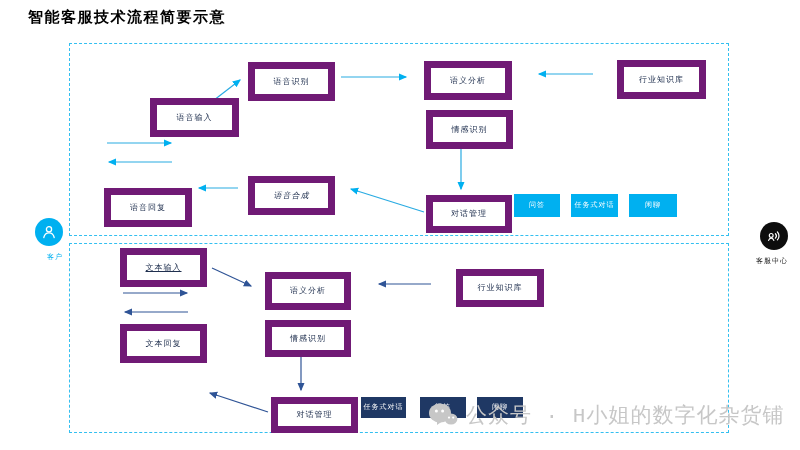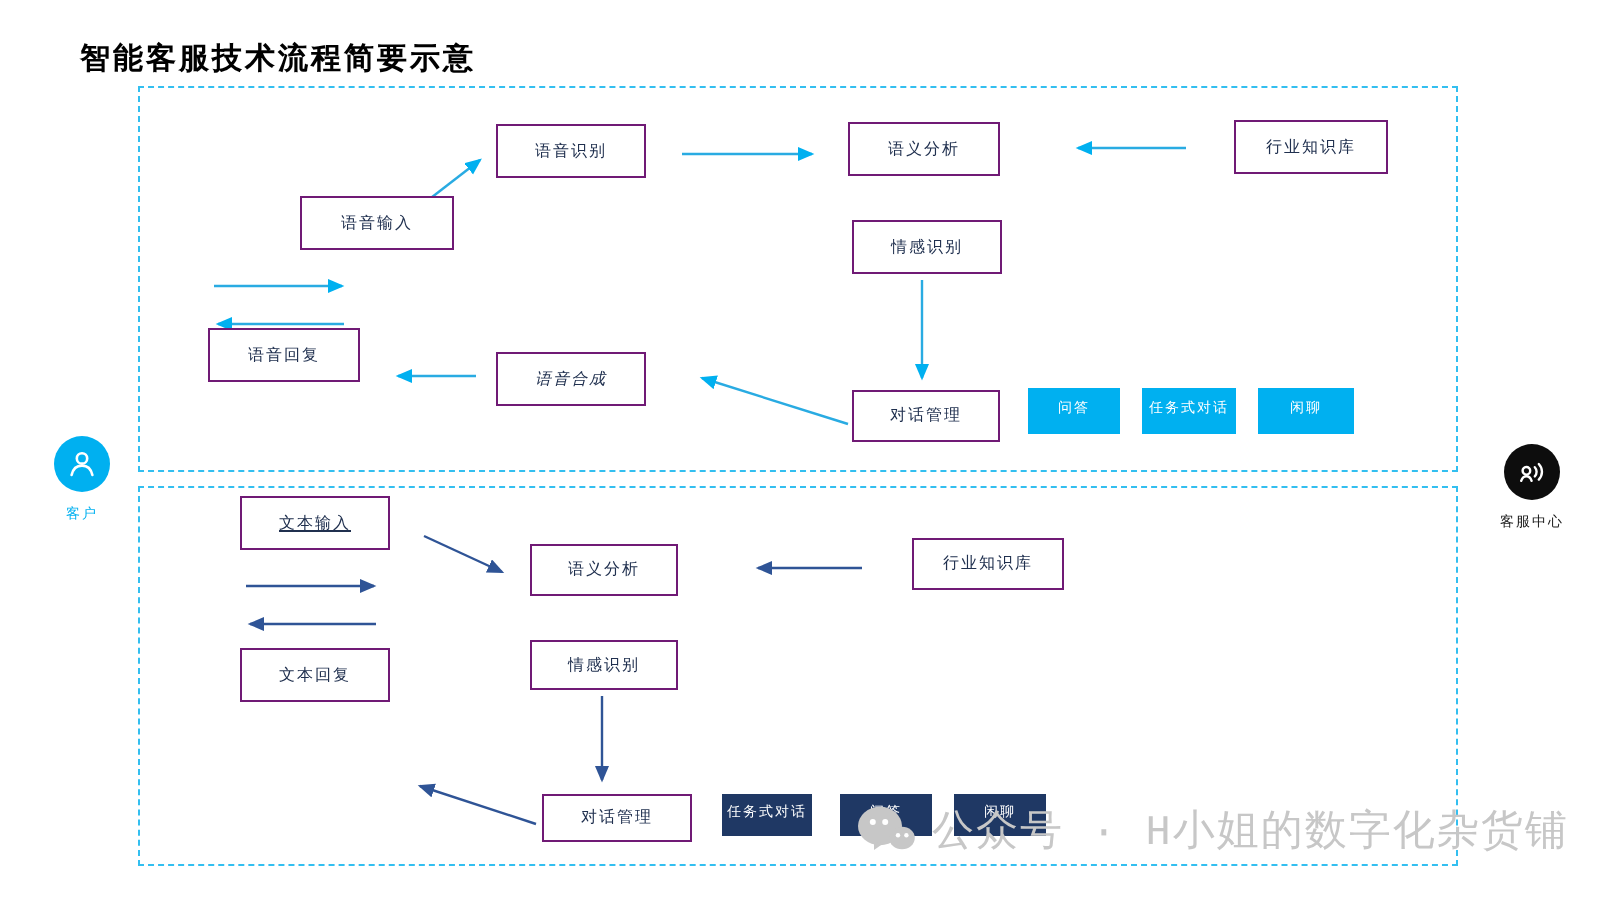--- a/index.html
+++ b/index.html
@@ -2,40 +2,40 @@
 <html><head>
 <meta charset="utf-8">
 <style>
   html,body{margin:0;padding:0;background:#fff;}
   .stage{
     position:relative;width:800px;height:450px;background:#ffffff;
     font-family:"DejaVu Serif","Liberation Serif",serif;overflow:hidden;
   }
   .title{
     position:absolute;left:28px;top:8px;font-size:15px;font-weight:700;
-    color:#000;letter-spacing:1.5px;margin:12px;
+    color:#000;letter-spacing:1.5px;margin:0;
   }
   .panel{
     position:absolute;border:1.5px dashed #33BFF0;background:transparent;
   }
   .panel.top{left:69px;top:43px;width:658px;height:191px;}
   .panel.bottom{left:69px;top:243px;width:658px;height:188px;}
   .arrows{position:absolute;left:0;top:0;width:800px;height:450px;pointer-events:none;}
   .node{
-    position:absolute;background:#fff;border:1px solid #701a75;
+    position:absolute;background:#fff;border:7px solid #701a75;
     display:flex;align-items:center;justify-content:center;
     font-size:8px;color:#20304f;letter-spacing:1px;line-height:1;
   }
   .chip{
     position:absolute;display:flex;align-items:center;justify-content:center;
     color:#fff;font-size:7px;letter-spacing:1px;line-height:1;font-family:Liberation Mono, monospace;
   }
   .chip.cyan{background:#00B0F0;}
   .chip.navy{background:#1F3864;}
-  .actor{position:absolute;width:44px;display:flex;flex-direction:column;align-items:center;}
+  .actor{position:absolute;width:44px;display:flex;flex-direction:column;align-items:flex-end;}
   .actor .bubble{width:28px;height:28px;border-radius:50%;display:flex;align-items:center;justify-content:center;}
   .actor.left .bubble{background:#00B0F0;}
   .actor.right .bubble{background:#0d0d0d;}
   .actor .lbl{margin-top:6px;font-size:7px;letter-spacing:1px;}
   .actor.left .lbl{color:#00B0F0;}
   .actor.right .lbl{color:#1a1a1a;}
   .watermark{
     position:absolute;left:428px;top:401px;display:flex;align-items:center;gap:8px;
     color:#c7c7c7;font-family:Liberation Mono, monospace;
     font-size:21px;letter-spacing:1px;z-index:5;white-space:nowrap;
@@ -77,21 +77,21 @@
     <line x1="301" y1="348" x2="301" y2="390" stroke="#2F5496" stroke-width="1.2" marker-end="url(#ah-n)"></line>
     <line x1="268" y1="412" x2="210" y2="393" stroke="#2F5496" stroke-width="1.2" marker-end="url(#ah-n)"></line>
   </svg>
 
   <div class="node" style="left:102px;top:98px;width:75px;height:25px;margin-left:48px;">语音输入</div>
   <div class="node" style="left:248px;top:62px;width:73px;height:25px;">语音识别</div>
   <div class="node" style="left:424px;top:61px;width:74px;height:25px;">语义分析</div>
   <div class="node" style="left:617px;top:60px;width:75px;height:25px;">行业知识库</div>
   <div class="node" style="left:426px;top:110px;width:73px;height:25px;">情感识别</div>
   <div class="node" style="left:248px;top:176px;width:73px;height:25px;font-style:italic;">语音合成</div>
-  <div class="node" style="left:104px;top:164px;width:74px;height:25px;">语音回复</div>
+  <div class="node" style="left:104px;top:188px;width:74px;height:25px;">语音回复</div>
   <div class="node" style="left:426px;top:195px;width:72px;height:24px;">对话管理</div>
   <div class="chip cyan" style="left:514px;top:194px;width:46px;height:23px;">问答</div>
   <div class="chip cyan" style="left:571px;top:194px;width:47px;height:23px;">任务式对话</div>
   <div class="chip cyan" style="left:629px;top:194px;width:48px;height:23px;">闲聊</div>
 
   <div class="node" style="left:120px;top:248px;width:73px;height:25px;text-decoration:underline;">文本输入</div>
   <div class="node" style="left:265px;top:272px;width:72px;height:24px;">语义分析</div>
   <div class="node" style="left:456px;top:269px;width:74px;height:24px;">行业知识库</div>
   <div class="node" style="left:265px;top:320px;width:72px;height:23px;">情感识别</div>
   <div class="node" style="left:120px;top:324px;width:73px;height:25px;">文本回复</div>

